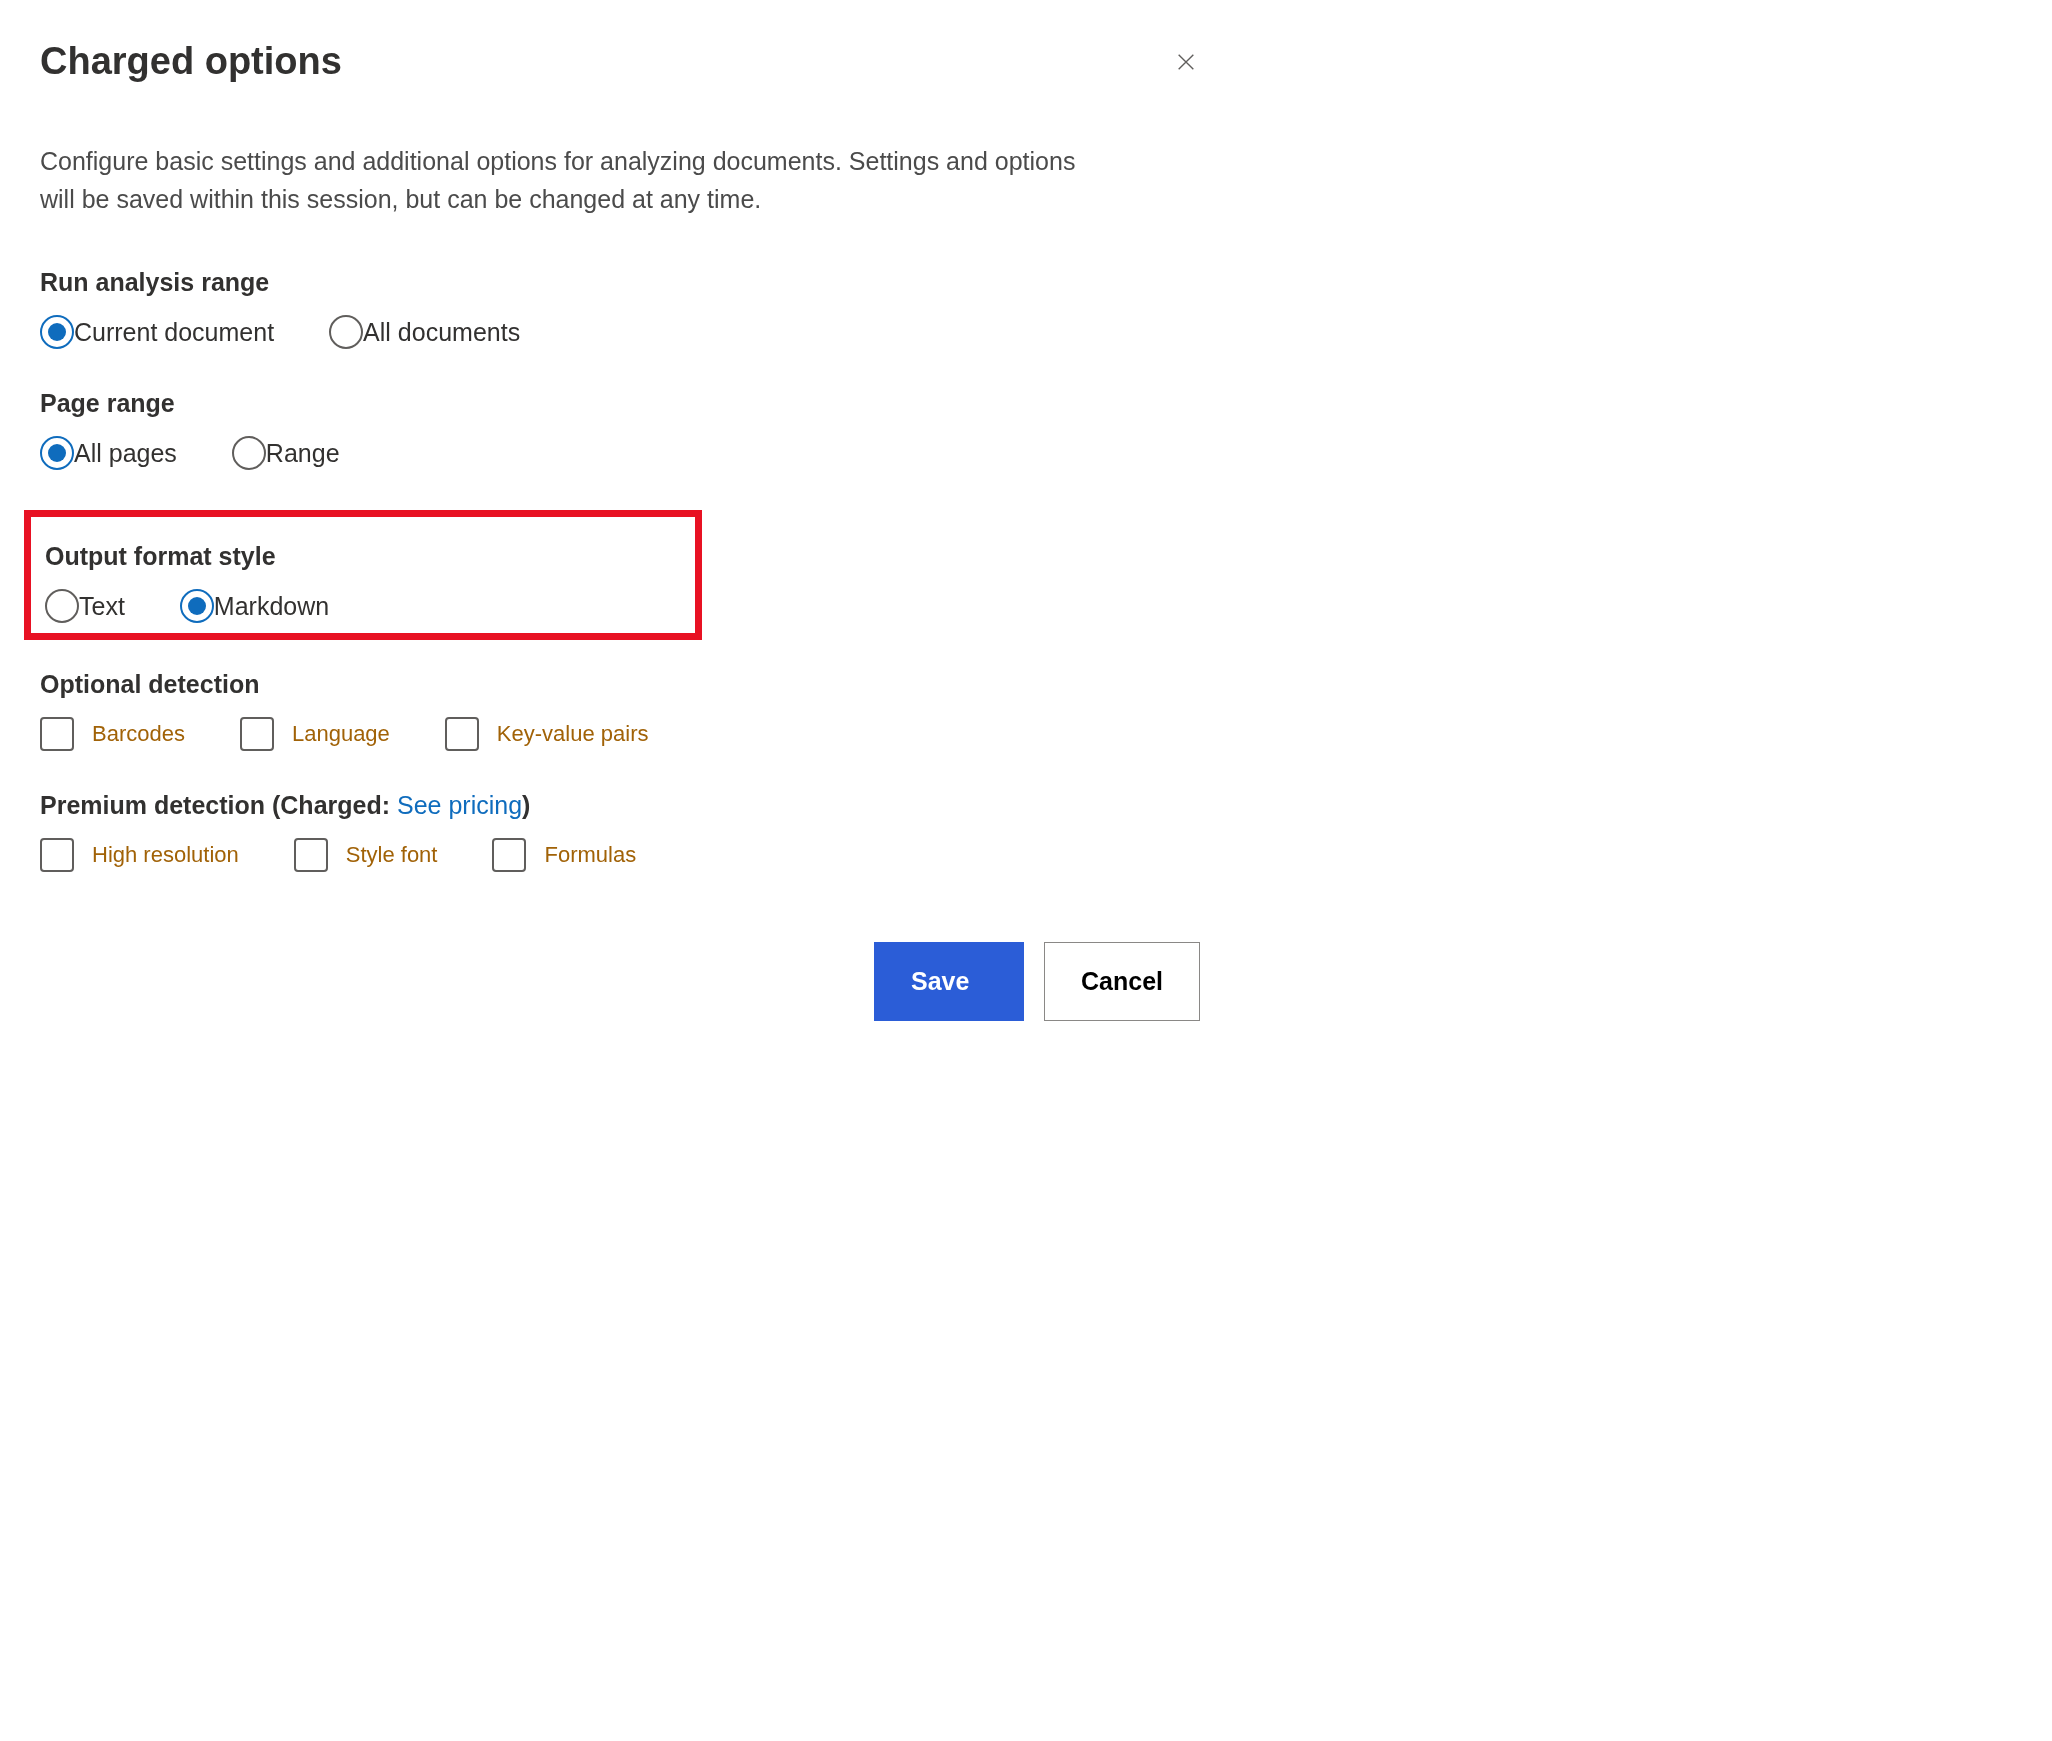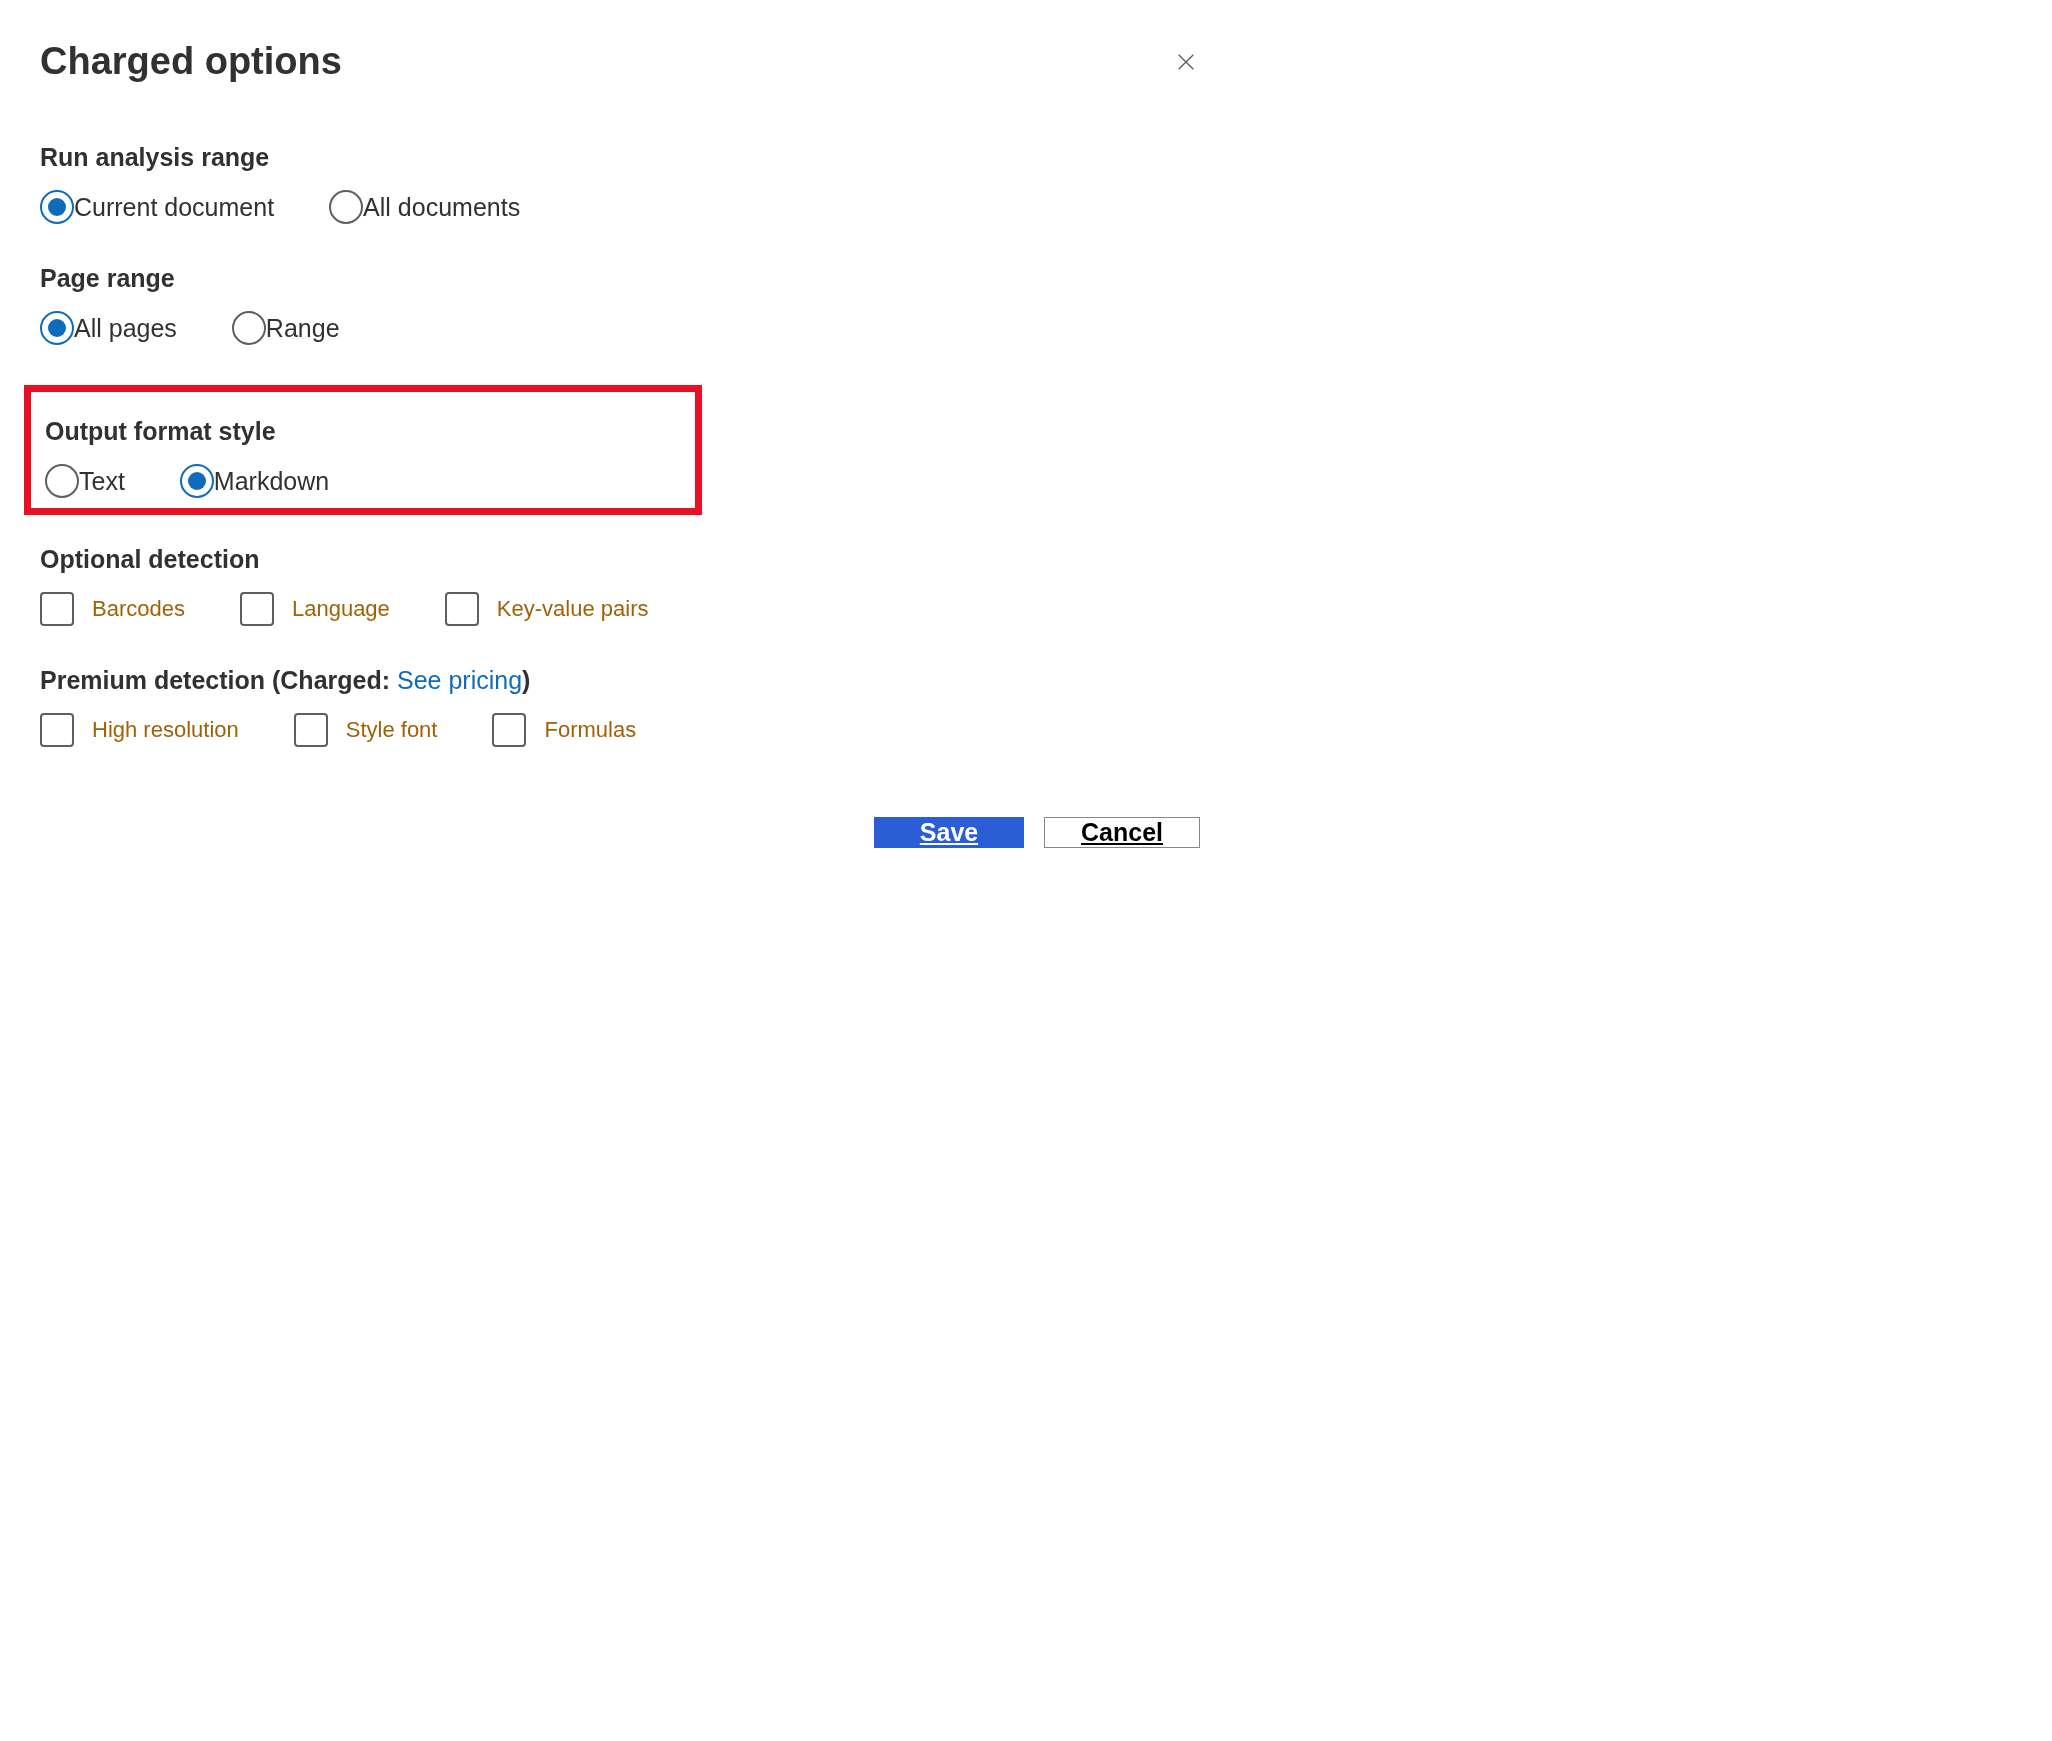--- a/index.html
+++ b/index.html
@@ -132,49 +132,49 @@
     text-decoration: none;
     cursor: pointer;
   }
   .button-row {
     display: flex;
     justify-content: flex-end;
     gap: 20px;
     margin-top: 70px;
   }
   .btn {
-    padding: 0 36px;
+    padding: 24px 36px;
     font-size: 25px;
     font-weight: 600;
     border: 1px solid #8a8886;
     background: #ffffff;
     cursor: pointer;
     min-width: 150px;
-    text-align: center;
-    text-decoration: underline;
+    text-align: left;
   }
   .btn-primary {
     background: #2b5dd7;
     border-color: #2b5dd7;
     color: #ffffff;
   }
 </style>
 </head>
 <body>
 
 <div class="dialog">
   <div class="dialog-header">
     <h1 class="dialog-title">Charged options</h1>
     <div class="close-btn">
       <svg viewBox="0 0 24 24">
         <path d="M4 4 L20 20 M20 4 L4 20" stroke="currentColor" stroke-width="1.5" fill="none"></path>
       </svg>
     </div>
   </div>
 
+  <p class="description">Configure basic settings and additional options for analyzing documents. Settings and options will be saved within this session, but can be changed at any time.</p>
 
   <div class="section">
     <div class="section-title">Run analysis range</div>
     <div class="options-row">
       <div class="radio-option">
         <div class="radio-circle selected"></div>
         <span class="radio-label">Current document</span>
       </div>
       <div class="radio-option">
         <div class="radio-circle"></div>

